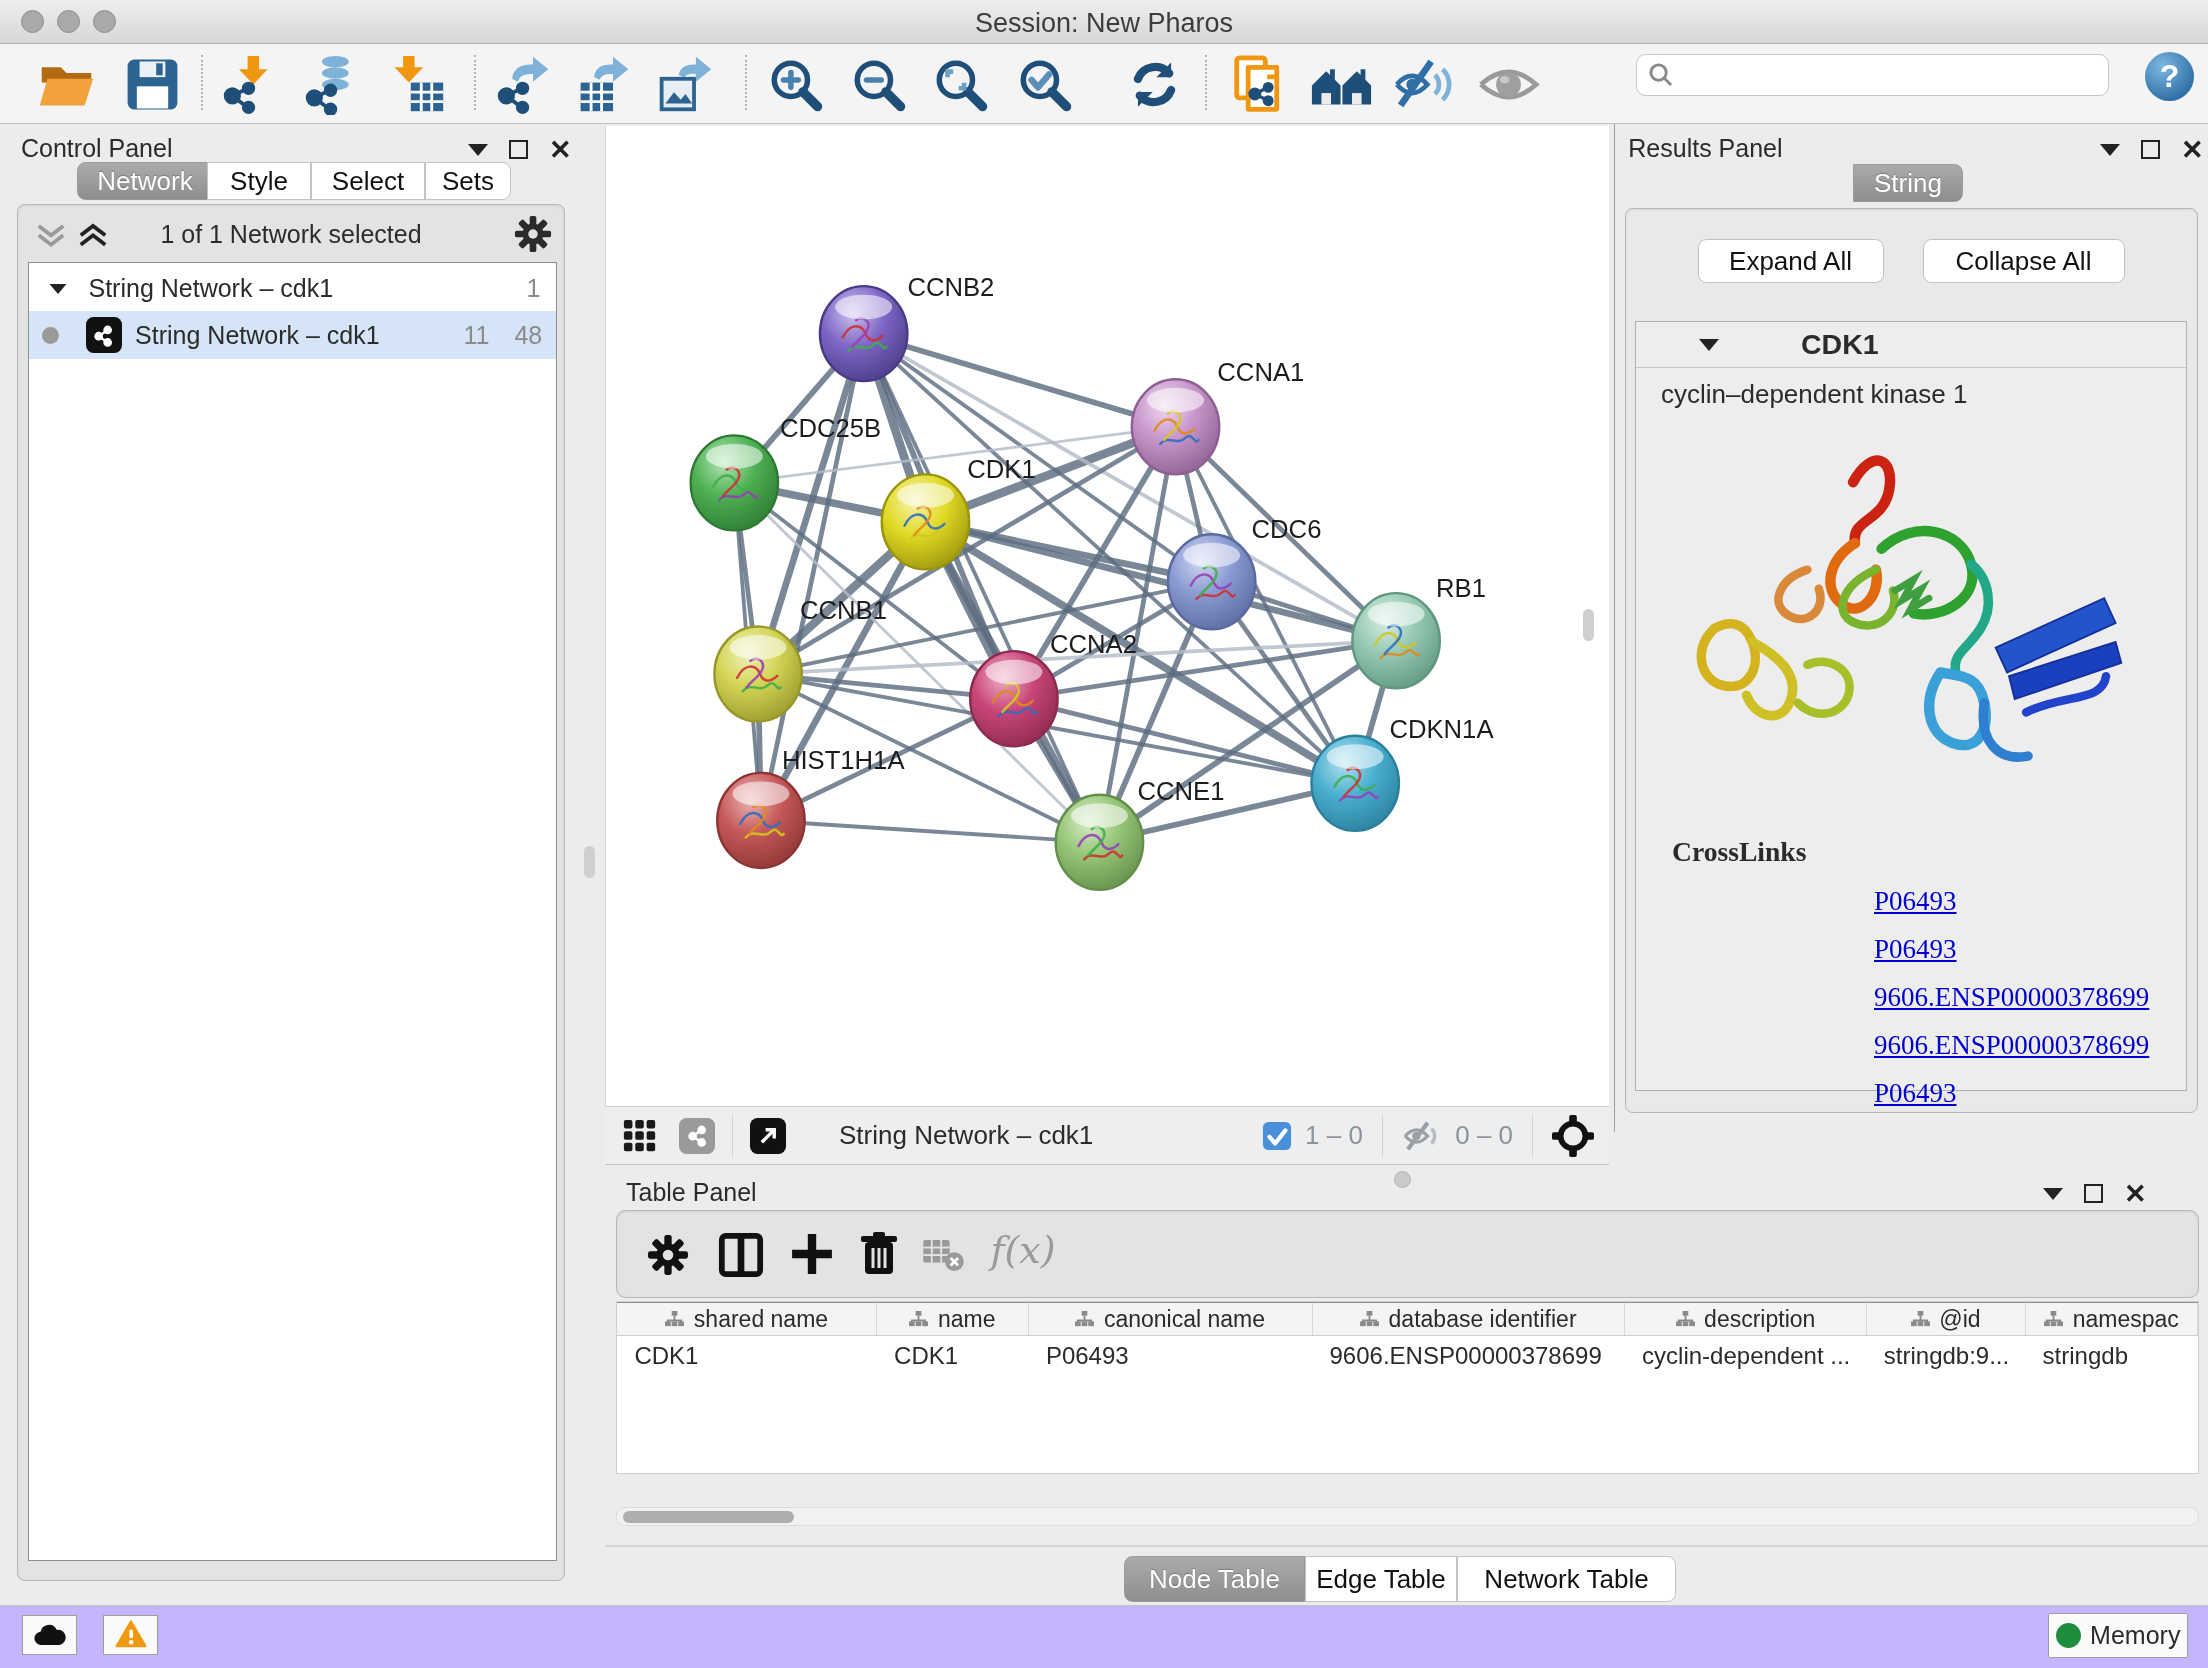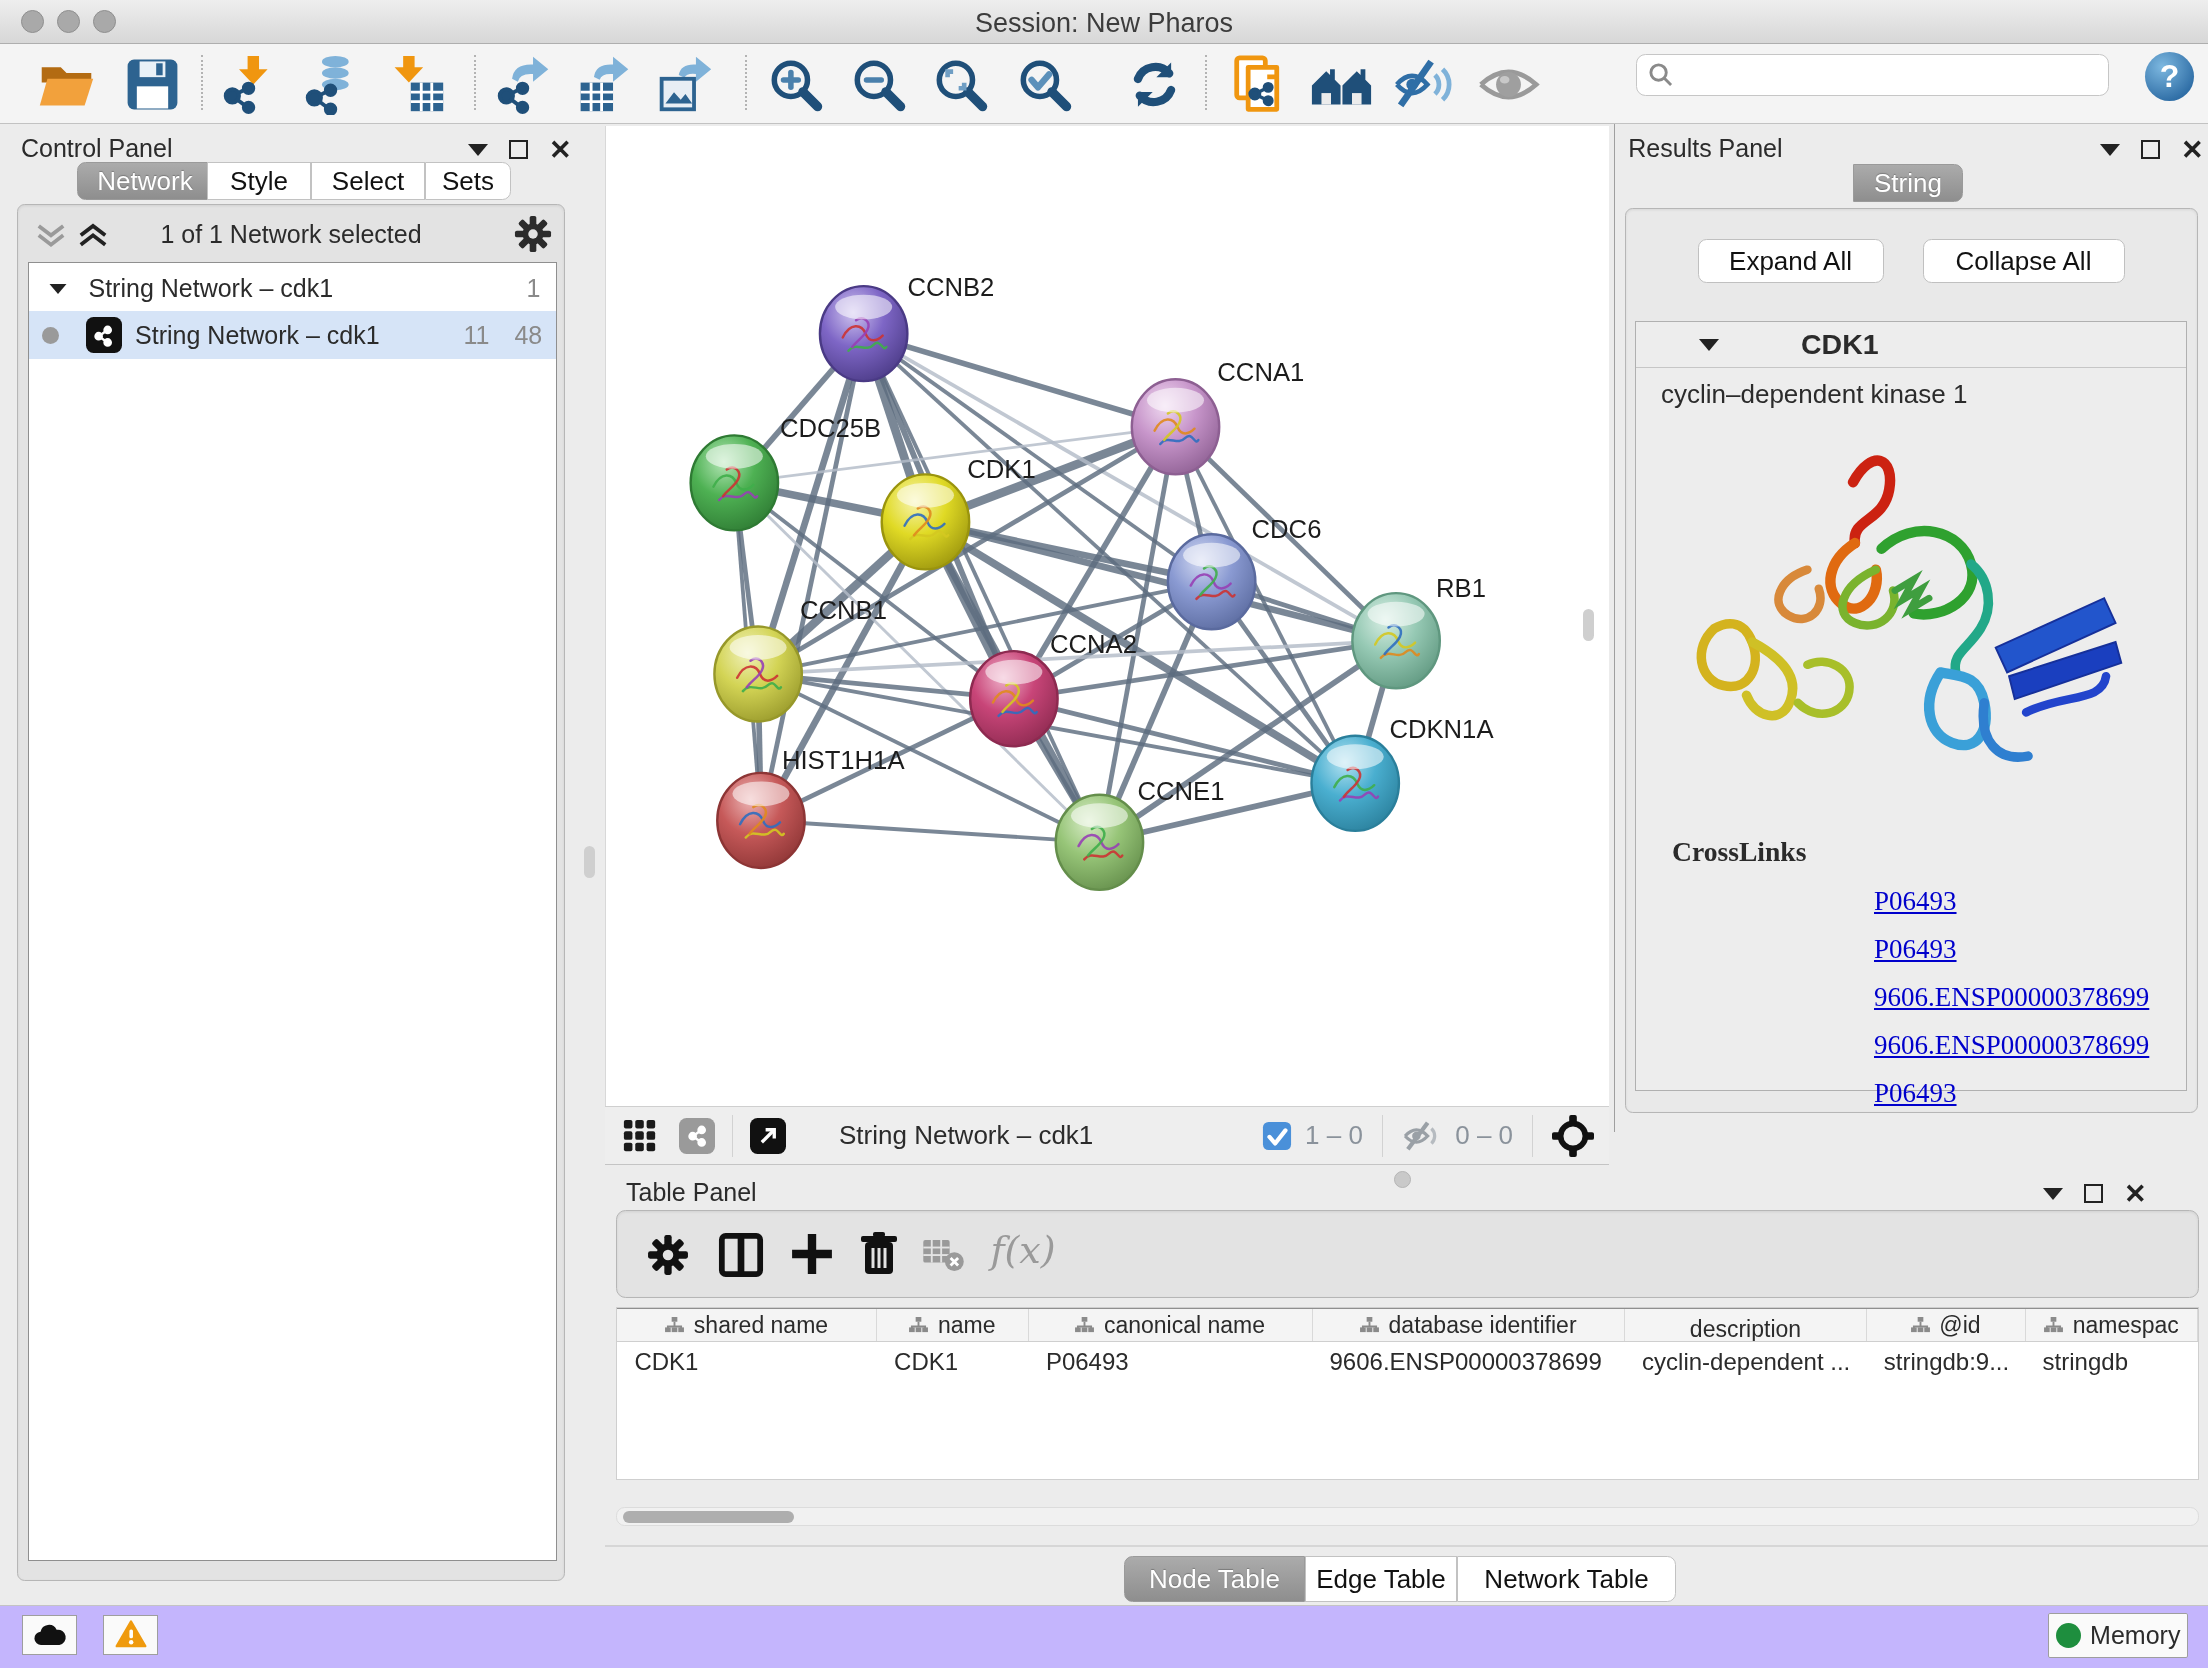--- a/index.html
+++ b/index.html
@@ -687,21 +687,21 @@
           <line x1="0" y1="16" x2="28" y2="16"></line>
           <line x1="9" y1="0" x2="9" y2="24"></line>
           <line x1="19" y1="0" x2="19" y2="24"></line>
         </g>
         <circle cx="33" cy="23" r="10" fill="#9a9a9a"></circle>
         <path d="M29 19 l8 8 M37 19 l-8 8" stroke="#fff" stroke-width="3"></path>
       </svg>
     <div class="abs" style="left:373px; top:17px; font-family:'DejaVu Serif',serif; font-style:italic; font-size:38px; color:#9a9a9a">f(x)</div>
   </div>
 
-  <div class="abs" style="left:11.4px; top:135px; width:1583px; height:173px; background:#fff; border:1px solid #cfcfcf">
+  <div class="abs" style="left:11.4px; top:129px; width:1583px; height:173px; background:#fff; border:1px solid #cfcfcf">
     <div class="thead">
         <div class="thcell" style="width: 260px;">
           <svg width="19" height="17" viewBox="0 0 20 18">
             <g fill="#8a8a8a">
               <rect x="7" y="0" width="6" height="5"></rect>
               <rect x="0" y="11" width="6" height="5"></rect>
               <rect x="7" y="11" width="6" height="5"></rect>
               <rect x="14" y="11" width="6" height="5"></rect>
               <path d="M9 5 h2 v4 h-2 z M2 9 h16 v2 h-16 z M2 9 h2 v3 h-2 z M16 9 h2 v3 h-2 z"></path>
             </g>
@@ -737,21 +737,21 @@
             <g fill="#8a8a8a">
               <rect x="7" y="0" width="6" height="5"></rect>
               <rect x="0" y="11" width="6" height="5"></rect>
               <rect x="7" y="11" width="6" height="5"></rect>
               <rect x="14" y="11" width="6" height="5"></rect>
               <path d="M9 5 h2 v4 h-2 z M2 9 h16 v2 h-16 z M2 9 h2 v3 h-2 z M16 9 h2 v3 h-2 z"></path>
             </g>
           </svg>
           <span>database identifier</span>
         </div>
-        <div class="thcell" style="width: 242px; flex-direction: column;">
+        <div class="thcell" style="width: 242px;">
           <svg width="19" height="17" viewBox="0 0 20 18">
             <g fill="#8a8a8a">
               <rect x="7" y="0" width="6" height="5"></rect>
               <rect x="0" y="11" width="6" height="5"></rect>
               <rect x="7" y="11" width="6" height="5"></rect>
               <rect x="14" y="11" width="6" height="5"></rect>
               <path d="M9 5 h2 v4 h-2 z M2 9 h16 v2 h-16 z M2 9 h2 v3 h-2 z M16 9 h2 v3 h-2 z"></path>
             </g>
           </svg>
           <span>description</span>

